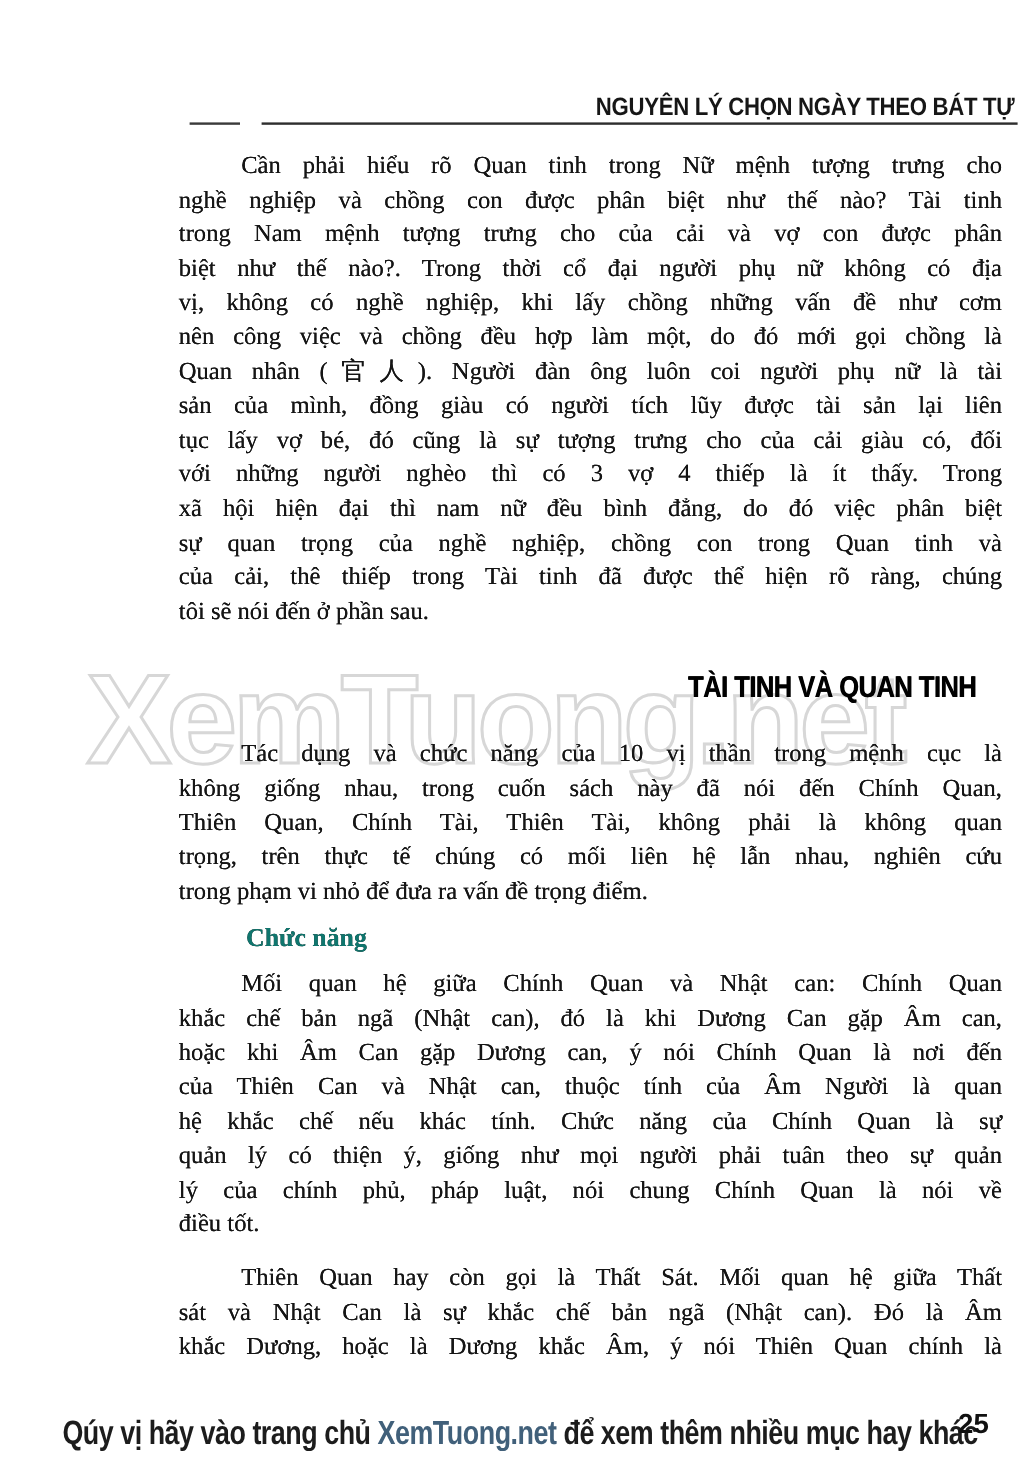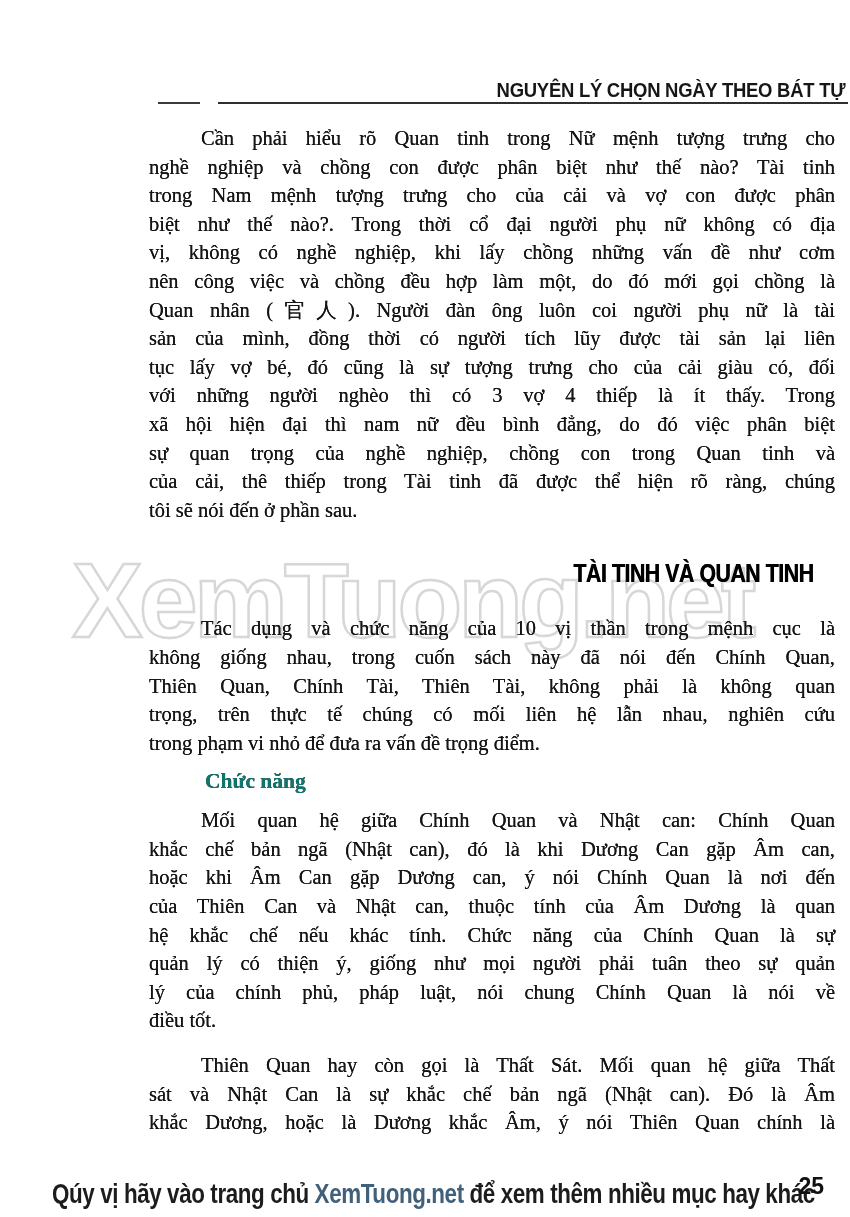--- a/index.html
+++ b/index.html
@@ -133,21 +133,21 @@
   <div class="content">
 
     <div class="para para-1">
         <div class="tline first">Cần phải hiểu rõ Quan tinh trong Nữ mệnh tượng trưng cho</div>
         <div class="tline">nghề nghiệp và chồng con được phân biệt như thế nào? Tài tinh</div>
         <div class="tline">trong Nam mệnh tượng trưng cho của cải và vợ con được phân</div>
         <div class="tline">biệt như thế nào?. Trong thời cổ đại người phụ nữ không có địa</div>
         <div class="tline">vị, không có nghề nghiệp, khi lấy chồng những vấn đề như cơm</div>
         <div class="tline">nên công việc và chồng đều hợp làm một, do đó mới gọi chồng là</div>
         <div class="tline">Quan nhân (官人). Người đàn ông luôn coi người phụ nữ là tài</div>
-        <div class="tline">sản của mình, đồng thời có người tích lũy được tài sản lại liên</div>
+        <div class="tline">sản của mình, đồng giàu có người tích lũy được tài sản lại liên</div>
         <div class="tline">tục lấy vợ bé, đó cũng là sự tượng trưng cho của cải giàu có, đối</div>
         <div class="tline">với những người nghèo thì có 3 vợ 4 thiếp là ít thấy. Trong</div>
         <div class="tline">xã hội hiện đại thì nam nữ đều bình đẳng, do đó việc phân biệt</div>
         <div class="tline">sự quan trọng của nghề nghiệp, chồng con trong Quan tinh và</div>
         <div class="tline">của cải, thê thiếp trong Tài tinh đã được thể hiện rõ ràng, chúng</div>
         <div class="tline end">tôi sẽ nói đến ở phần sau.</div>
       </div>
 
     <div class="section-heading">
       <span>TÀI TINH VÀ QUAN TINH</span>
@@ -160,21 +160,21 @@
         <div class="tline">trọng, trên thực tế chúng có mối liên hệ lẫn nhau, nghiên cứu</div>
         <div class="tline end">trong phạm vi nhỏ để đưa ra vấn đề trọng điểm.</div>
       </div>
 
     <div class="subsection-heading">Chức năng</div>
 
     <div class="para para-3">
         <div class="tline first">Mối quan hệ giữa Chính Quan và Nhật can: Chính Quan</div>
         <div class="tline">khắc chế bản ngã (Nhật can), đó là khi Dương Can gặp Âm can,</div>
         <div class="tline">hoặc khi Âm Can gặp Dương can, ý nói Chính Quan là nơi đến</div>
-        <div class="tline">của Thiên Can và Nhật can, thuộc tính của Âm Dương là quan</div>
+        <div class="tline">của Thiên Can và Nhật can, thuộc tính của Âm Người là quan</div>
         <div class="tline">hệ khắc chế nếu khác tính. Chức năng của Chính Quan là sự</div>
         <div class="tline">quản lý có thiện ý, giống như mọi người phải tuân theo sự quản</div>
         <div class="tline">lý của chính phủ, pháp luật, nói chung Chính Quan là nói về</div>
         <div class="tline end">điều tốt.</div>
       </div>
 
     <div class="para para-4">
         <div class="tline first">Thiên Quan hay còn gọi là Thất Sát. Mối quan hệ giữa Thất</div>
         <div class="tline">sát và Nhật Can là sự khắc chế bản ngã (Nhật can). Đó là Âm</div>
         <div class="tline">khắc Dương, hoặc là Dương khắc Âm, ý nói Thiên Quan chính là</div>

